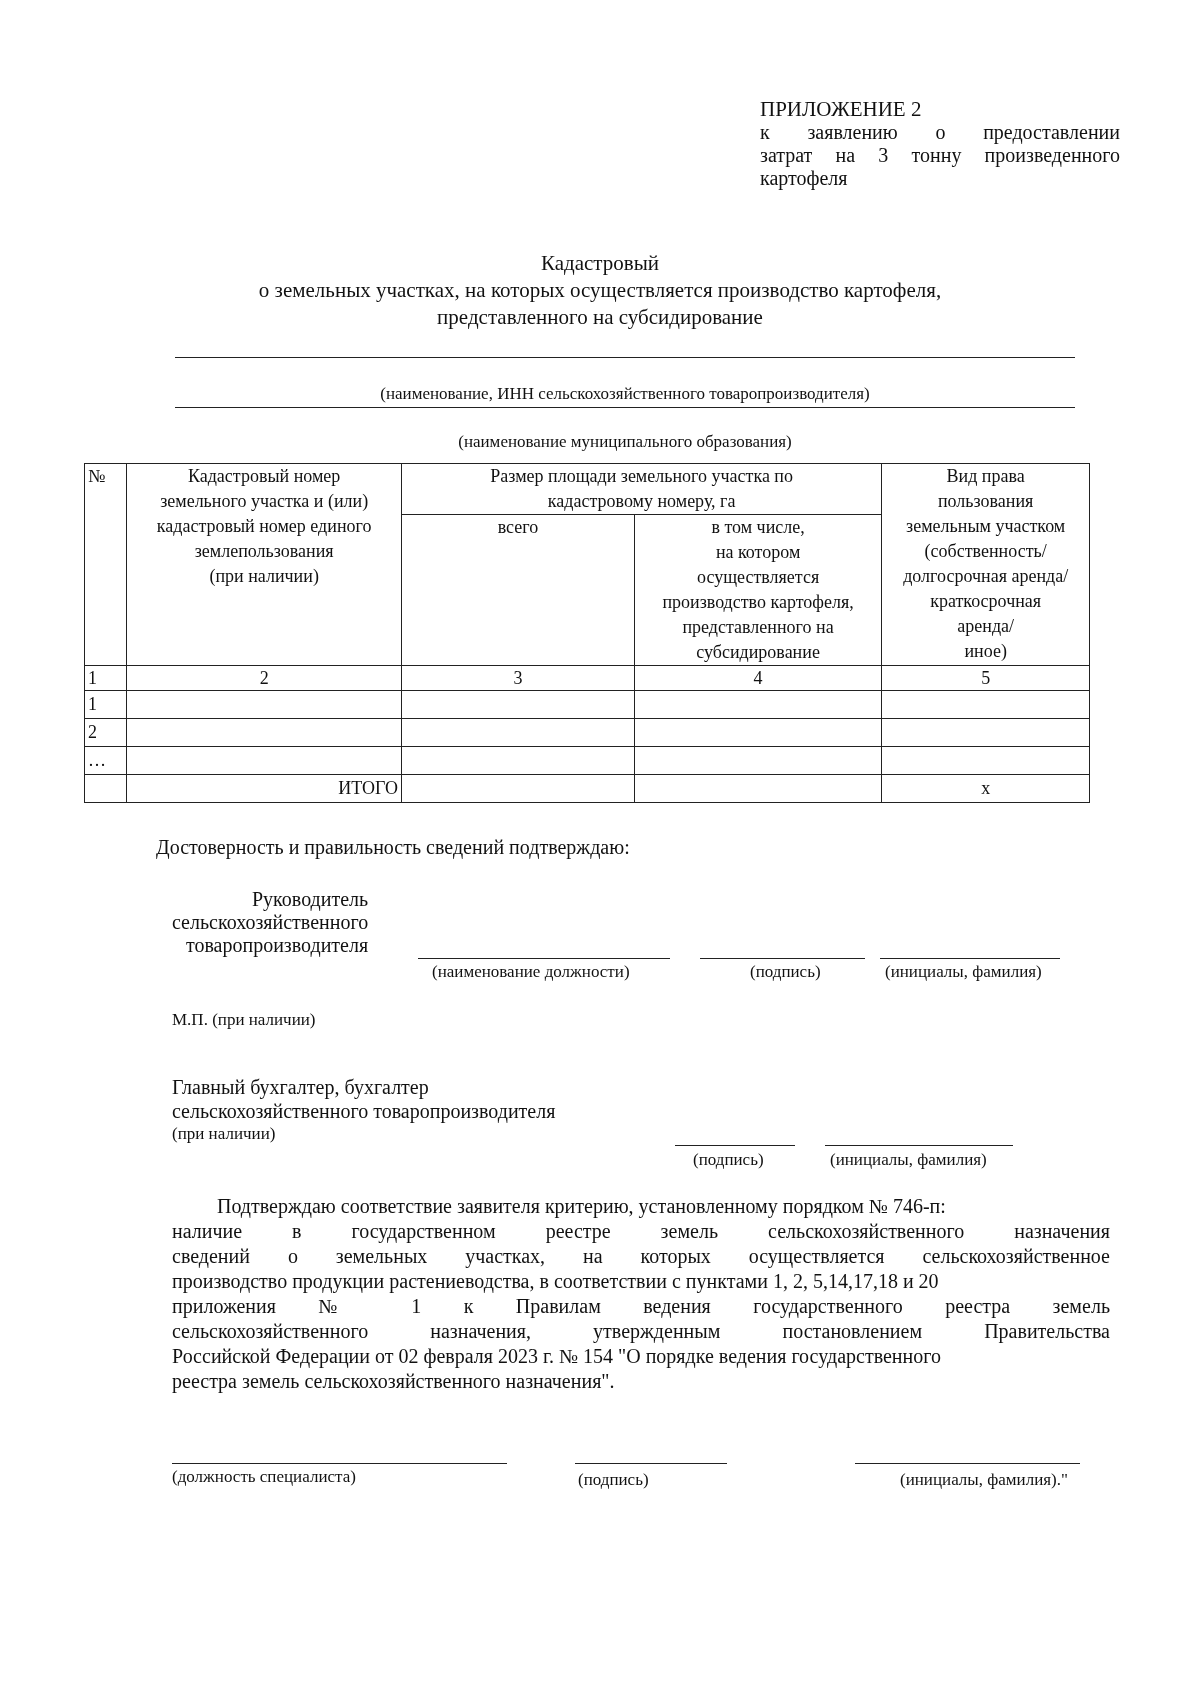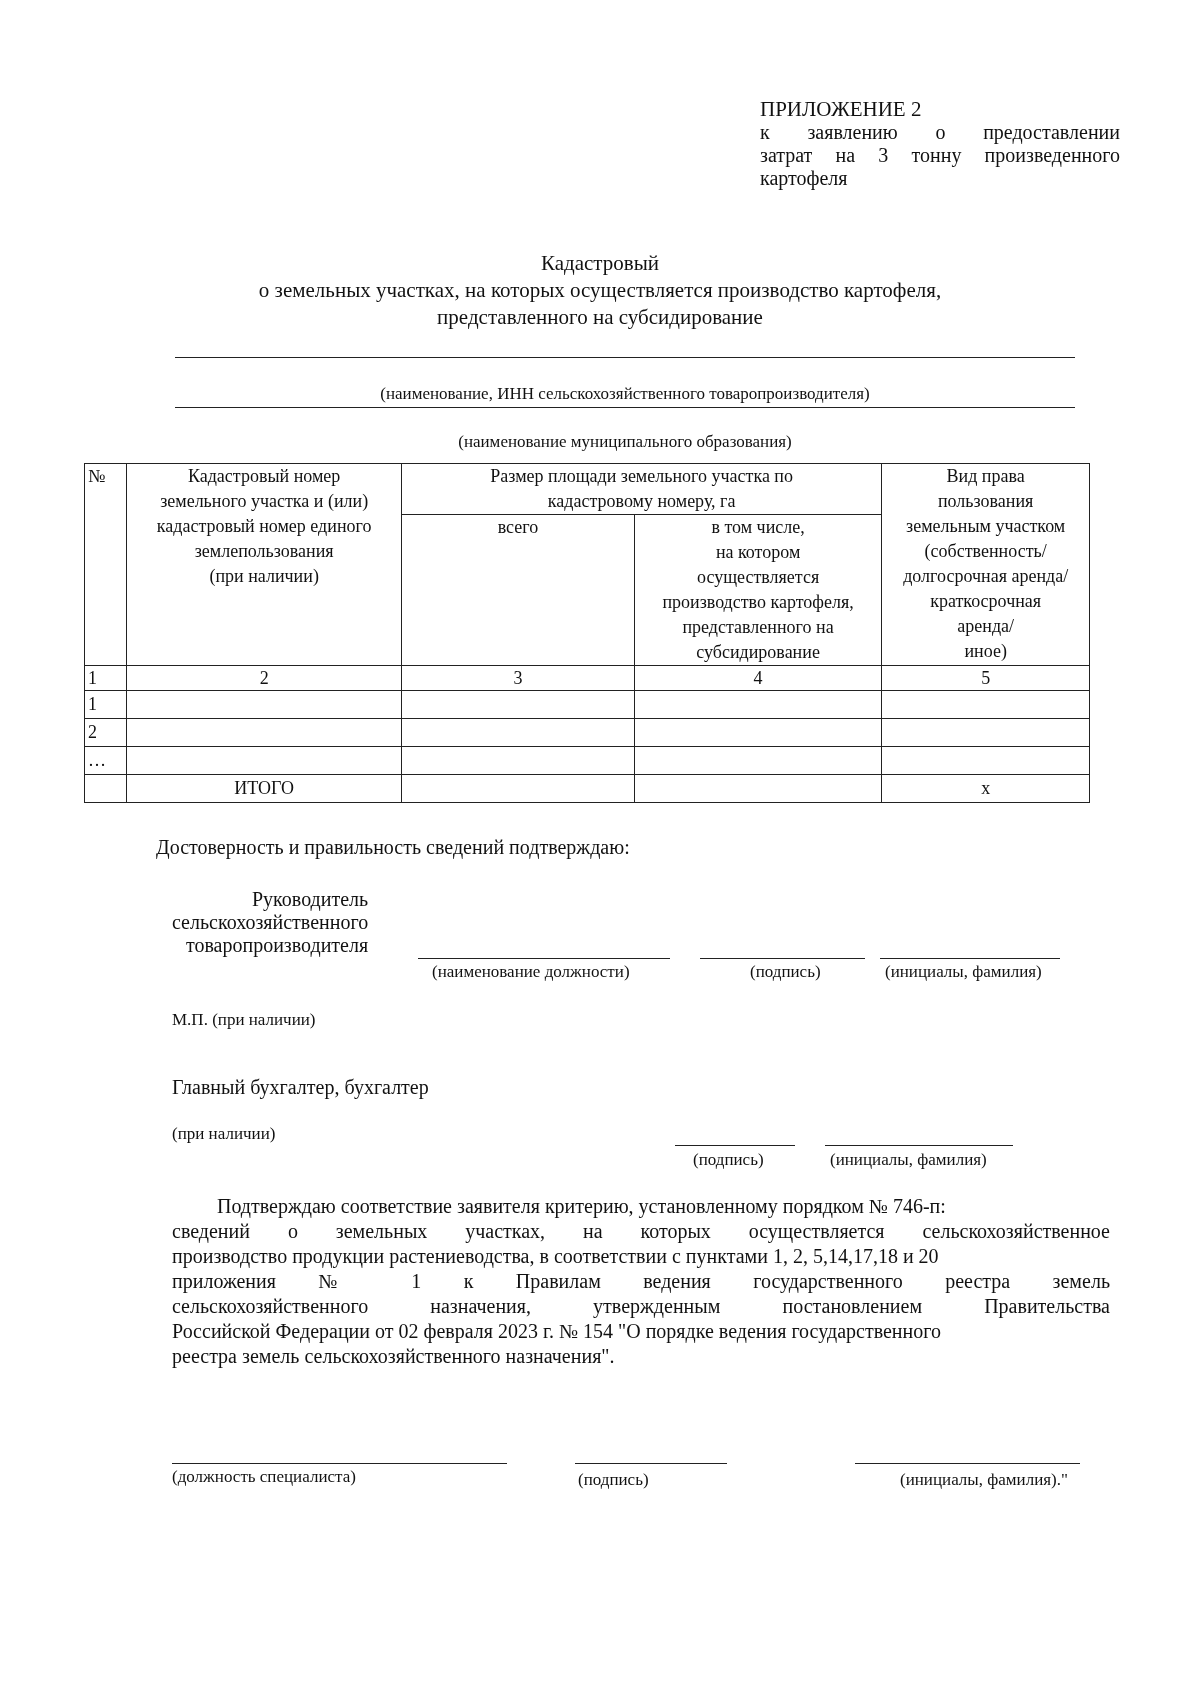--- a/index.html
+++ b/index.html
@@ -117,21 +117,21 @@
   </tr>
   <tr class="row">
     <td class="num">…</td>
     <td></td>
     <td></td>
     <td></td>
     <td></td>
   </tr>
   <tr class="row">
     <td class="num"></td>
-    <td style="text-align:center;">ИТОГО</td>
+    <td style="text-align:right;">ИТОГО</td>
     <td></td>
     <td></td>
     <td>х</td>
   </tr>
 </tbody>
   </table>
 
 <div class="abs para" style="left:156px; top:835px;">Достоверность и правильность сведений подтверждаю:</div>
 
 <div class="abs para" style="left:172px; top:888px; line-height:23px;text-align:right;">
@@ -143,29 +143,31 @@
 <div class="abs sig-line" style="left:700px; top:958px; width:165px;"></div>
 <div class="abs sig-line" style="left:880px; top:958px; width:180px;"></div>
 <div class="abs small" style="left:432px; top:962px;">(наименование должности)</div>
 <div class="abs small" style="left:750px; top:962px;">(подпись)</div>
 <div class="abs small" style="left:885px; top:962px;">(инициалы, фамилия)</div>
 
 <div class="abs small" style="left:172px; top:1010px;">М.П. (при наличии)</div>
 
 <div class="abs para" style="left:172px; top:1075px; line-height:24px;">
   <div>Главный бухгалтер, бухгалтер</div>
+  <div>сельскохозяйственного товаропроизводителя</div>
 </div>
 <div class="abs small" style="left:172px; top:1124px;">(при наличии)</div>
 <div class="abs sig-line" style="left:675px; top:1145px; width:120px;"></div>
 <div class="abs sig-line" style="left:825px; top:1145px; width:188px;"></div>
 <div class="abs small" style="left:693px; top:1150px;">(подпись)</div>
 <div class="abs small" style="left:830px; top:1150px;">(инициалы, фамилия)</div>
 
 <div class="abs para" style="left:172px; top:1194px; width:938px; line-height:25px;">
   <div style="padding-left:45px;">Подтверждаю соответствие заявителя критерию, установленному порядком № 746-п:</div>
+  <div style="text-align:justify; text-align-last:justify;">наличие в государственном реестре земель сельскохозяйственного назначения</div>
   <div style="text-align:justify; text-align-last:justify;">сведений о земельных участках, на которых осуществляется сельскохозяйственное</div>
   <div>производство продукции растениеводства, в соответствии с  пунктами 1, 2, 5,14,17,18 и 20</div>
   <div style="text-align:justify; text-align-last:justify; word-spacing:6px;">приложения № 1 к Правилам ведения государственного реестра земель</div>
   <div style="text-align:justify; text-align-last:justify;">сельскохозяйственного назначения, утвержденным постановлением Правительства</div>
   <div>Российской Федерации от 02 февраля 2023 г. № 154 "О порядке ведения государственного</div>
   <div>реестра земель сельскохозяйственного назначения".</div>
 </div>
 
 <div class="abs sig-line" style="left:172px; top:1463px; width:335px;"></div>
 <div class="abs sig-line" style="left:575px; top:1463px; width:152px;"></div>

